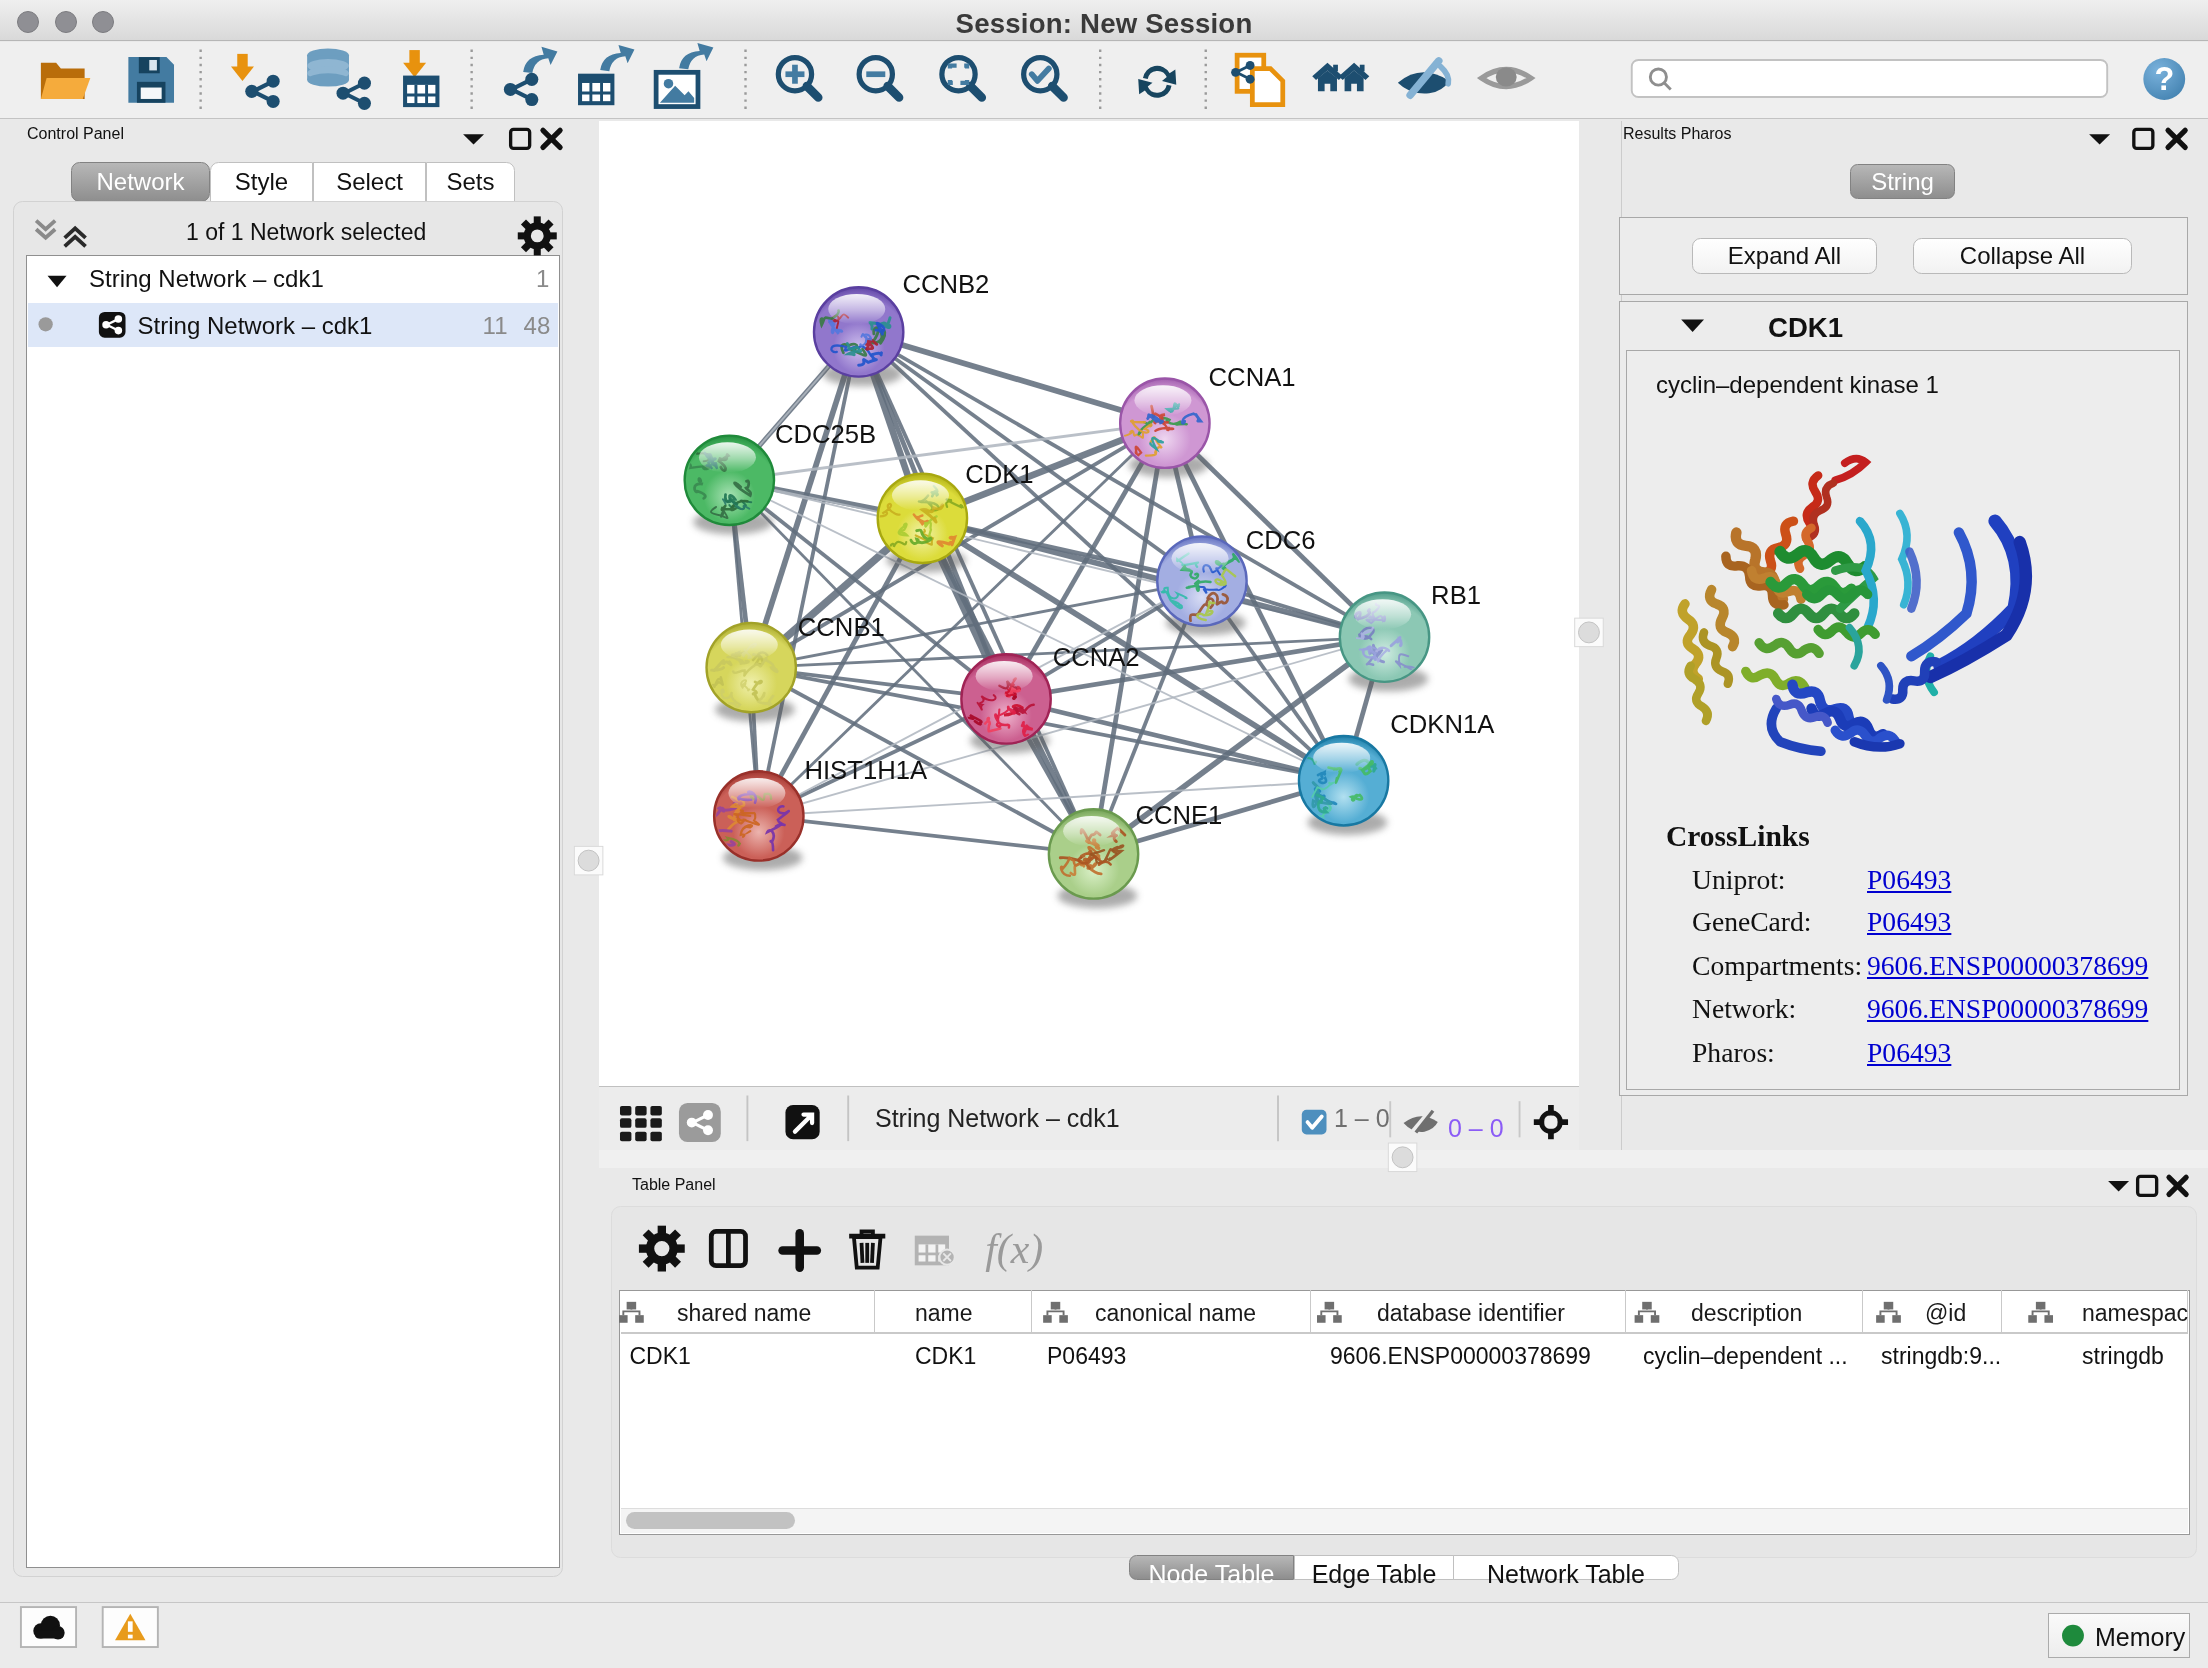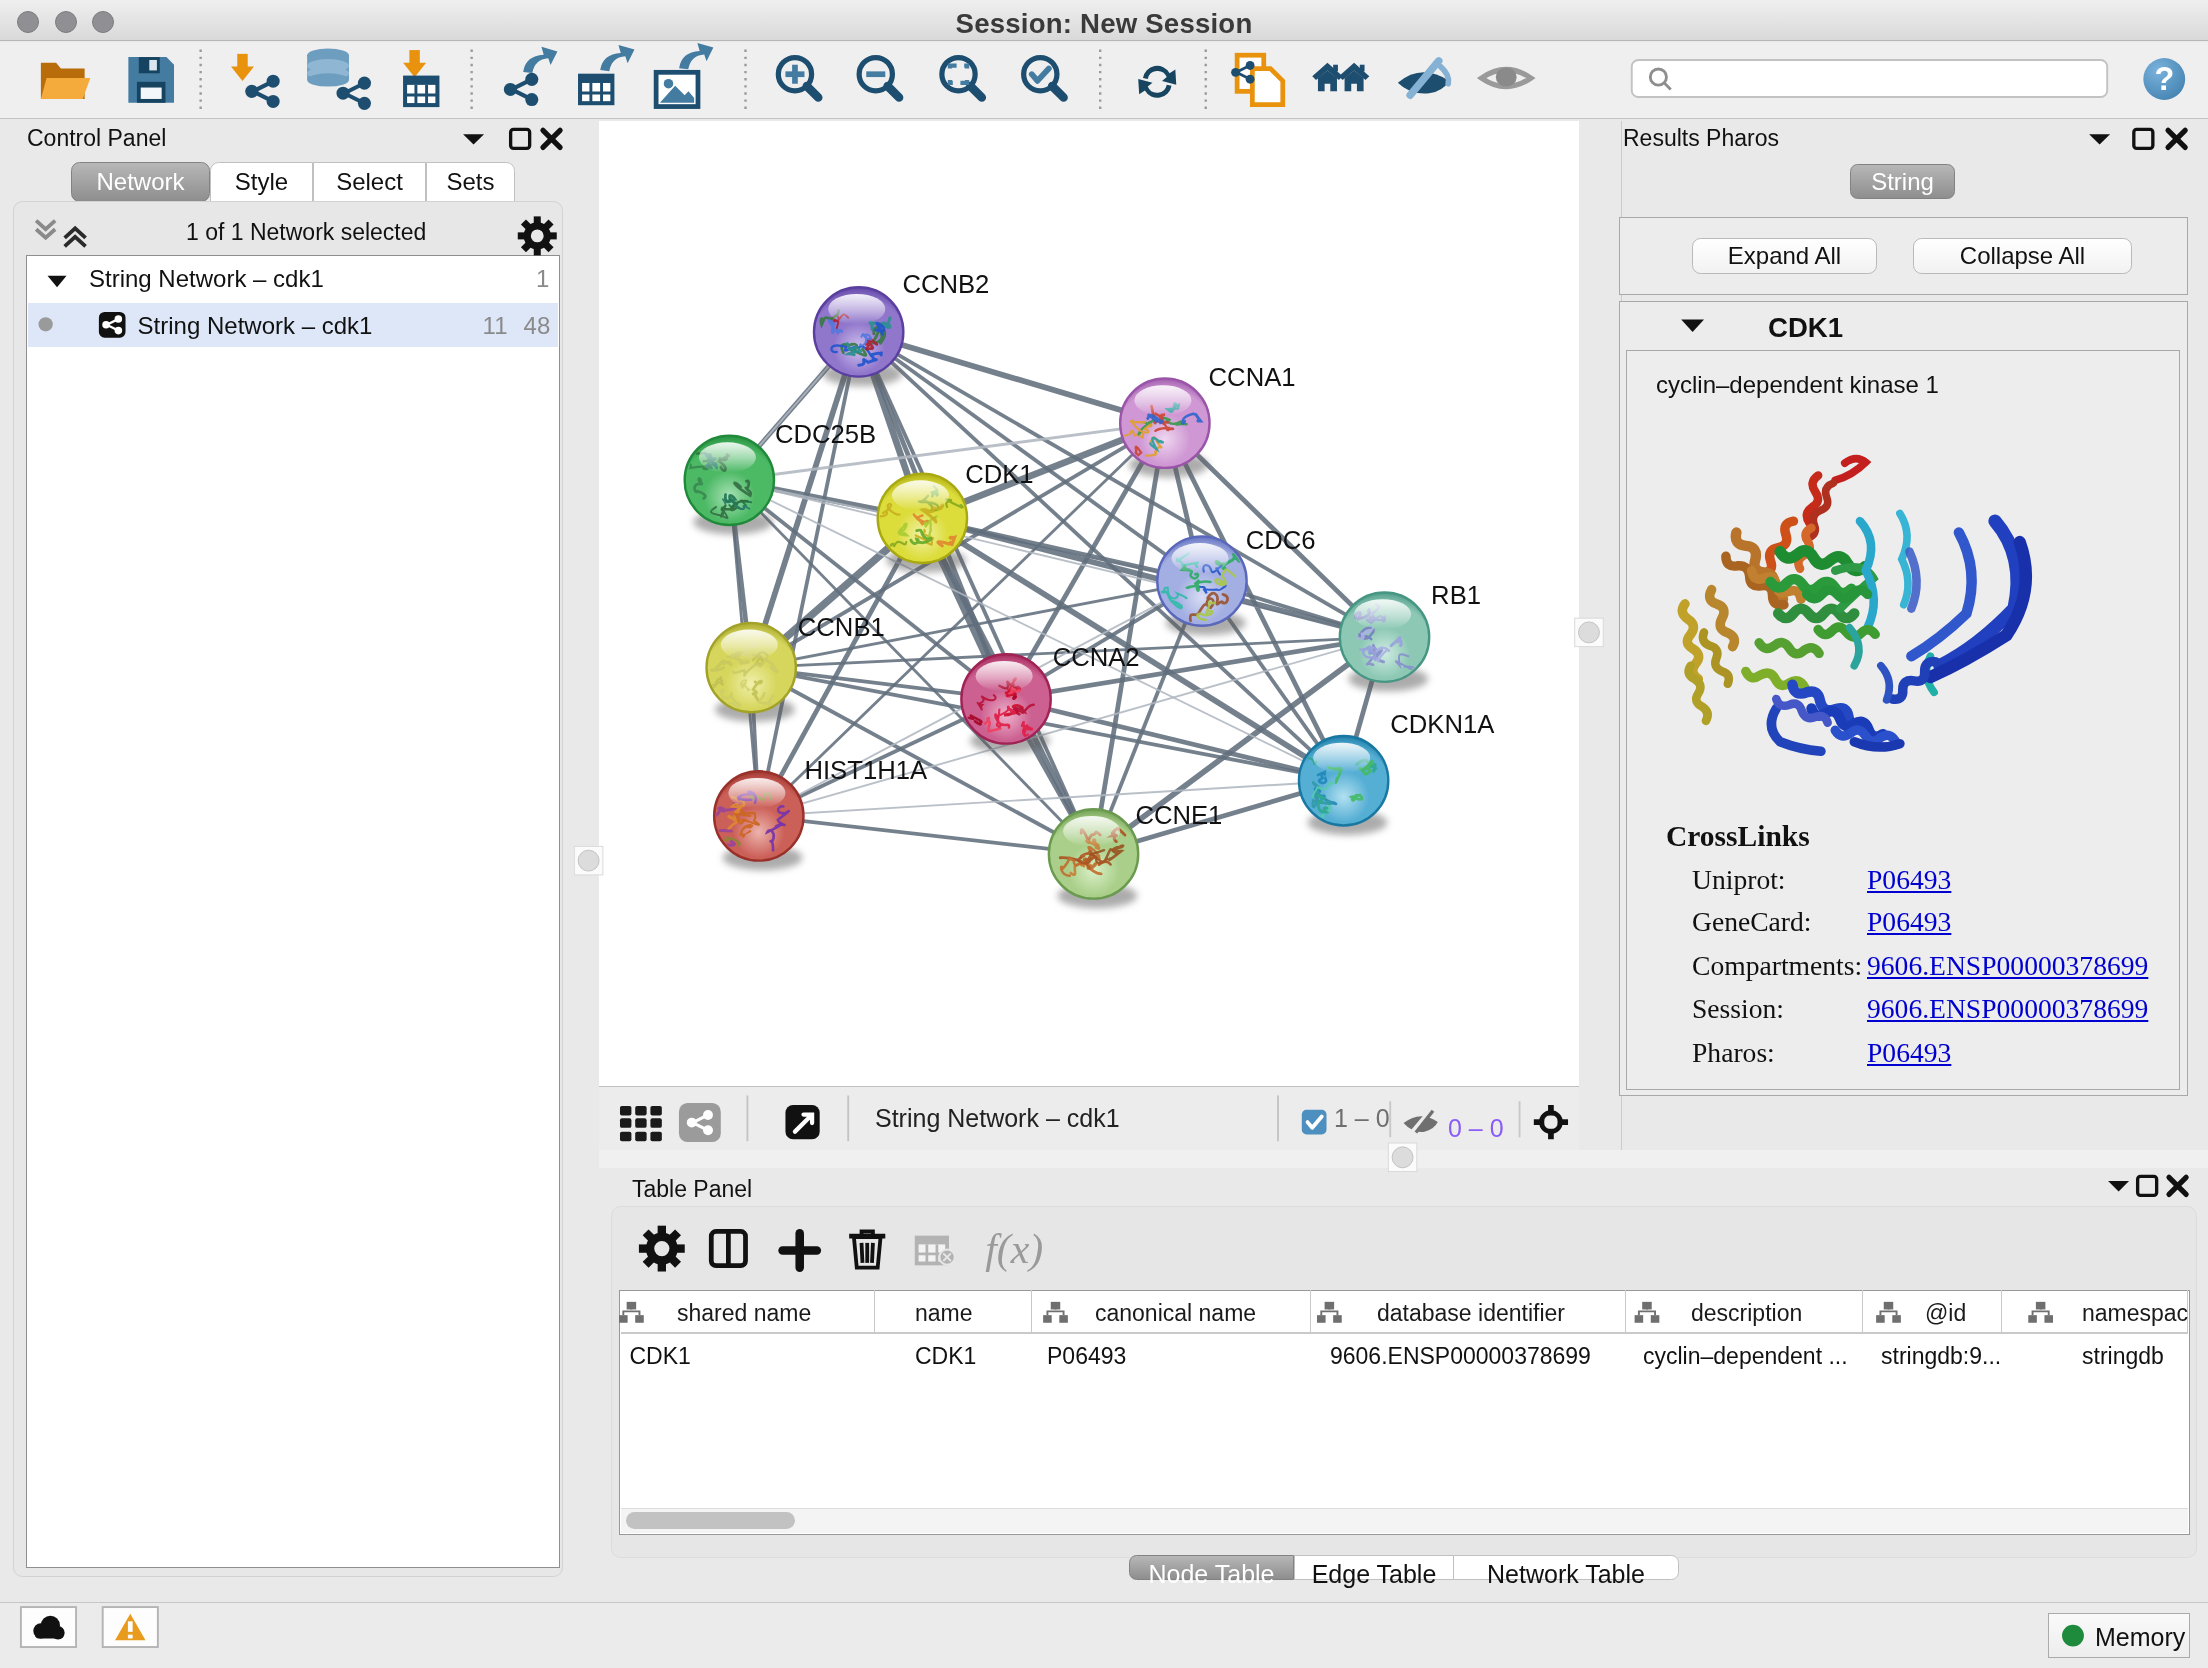--- a/index.html
+++ b/index.html
@@ -2,21 +2,21 @@
 <html style="font-size:15px"><head><meta charset="utf-8"><style>
 *{margin:0;padding:0;box-sizing:border-box;}
 html,body{width:2208px;height:1668px;overflow:hidden;}
 body{font-family:"Liberation Sans",sans-serif;background:#e9e9e9;position:relative;}
 .abs{position:absolute;}
 #titlebar{left:0;top:0;width:2208px;height:41px;background:linear-gradient(#efefef,#d9d9d9);border-bottom:1px solid #b6b6b6;}
 .light{width:22px;height:22px;border-radius:50%;background:#8f8f94;border:1px solid #7c7c80;top:10.5px;}
 #title{width:100%;text-align:center;top:7.6px;font-size:27.6px;font-weight:700;color:#3a3a3a;letter-spacing:0.2px;}
 #toolbar{left:0;top:42px;width:2208px;height:77px;background:#efefef;border-bottom:1.9px solid #c3c3c3;}
 #ctrlpanel{left:7.6px;top:121px;width:555px;height:1480px;background:#e9e9e9;}
-.paneltitle{font-size:23px;color:#111;}
+.paneltitle{font-size:16px;color:#111;}
 .tab{position:absolute;top:162px;height:40px;background:#fff;border:1px solid #c0c0c0;font-size:24px;color:#111;text-align:center;line-height:38px;}
 .tabsel{background:linear-gradient(#b7b7b7,#8e8e8e);color:#fff;border-color:#828282;}
 #cp-inner{left:13.3px;top:201px;width:550px;height:1376px;background:#e7e7e7;border:1px solid #d2d2d2;border-radius:9.5px;}
 #cp-list{left:26px;top:255px;width:534px;height:1313px;background:#fff;border:1.9px solid #8f8f8f;}
 .lrow{position:absolute;left:0;width:530px;height:44px;font-size:24px;color:#111;}
 #netarea{left:599px;top:121px;width:980px;height:965px;background:#fff;}
 #netbar{left:599px;top:1086px;width:980px;height:64px;background:#ececec;border-top:1px solid #c0c0c0;font-size:25px;color:#222;}
 #hsplit{left:599px;top:1150px;width:1609px;height:18px;background:#f0f0f0;}
 #vsplit1{left:563px;top:121px;width:36px;height:1480px;background:#e9e9e9;}
 #vsplit2{left:1579px;top:121px;width:43px;height:1029px;background:#e9e9e9;border-right:1.9px solid #cccccc;}
@@ -79,21 +79,21 @@
   </div>
 <div class="rbox" style="left:1626px;top:350px;width:554px;height:740px;background:#ededed"></div>
 <div class="abs" style="left:1656px;top:371px;font-size:24px;color:#111">cyclin–dependent kinase 1</div>
 <div class="abs serif" style="left:1666px;top:820px;font-size:29.5px;font-weight:700;color:#111">CrossLinks</div>
 <div class="abs serif" style="left:1692px;top:864px;font-size:27.6px;color:#111">Uniprot:</div>
 <div class="abs serif" style="left:1867px;top:864px;font-size:27.6px"><a class="lnk">P06493</a></div>
 <div class="abs serif" style="left:1692px;top:906px;font-size:27.6px;color:#111">GeneCard:</div>
 <div class="abs serif" style="left:1867px;top:906px;font-size:27.6px"><a class="lnk">P06493</a></div>
 <div class="abs serif" style="left:1692px;top:950px;font-size:27.6px;color:#111">Compartments:</div>
 <div class="abs serif" style="left:1867px;top:950px;font-size:27.6px"><a class="lnk">9606.ENSP00000378699</a></div>
-<div class="abs serif" style="left:1692px;top:993px;font-size:27.6px;color:#111">Session:</div>
+<div class="abs serif" style="left:1692px;top:993px;font-size:27.6px;color:#111">Network:</div>
 <div class="abs serif" style="left:1867px;top:993px;font-size:27.6px"><a class="lnk">9606.ENSP00000378699</a></div>
 <div class="abs serif" style="left:1692px;top:1037px;font-size:27.6px;color:#111">Pharos:</div>
 <div class="abs serif" style="left:1867px;top:1037px;font-size:27.6px"><a class="lnk">P06493</a></div>
 <div class="abs" id="tablepanel">
     <div class="abs" id="tp-box"></div>
     <div class="abs" id="tp-table"></div>
   </div>
 <div class="abs paneltitle" style="left:632px;top:1176px">Table Panel</div>
 <div class="th" style="left:619px;top:1290px;width:256px">
     <span class="thl" style="left:58px">shared name</span>

